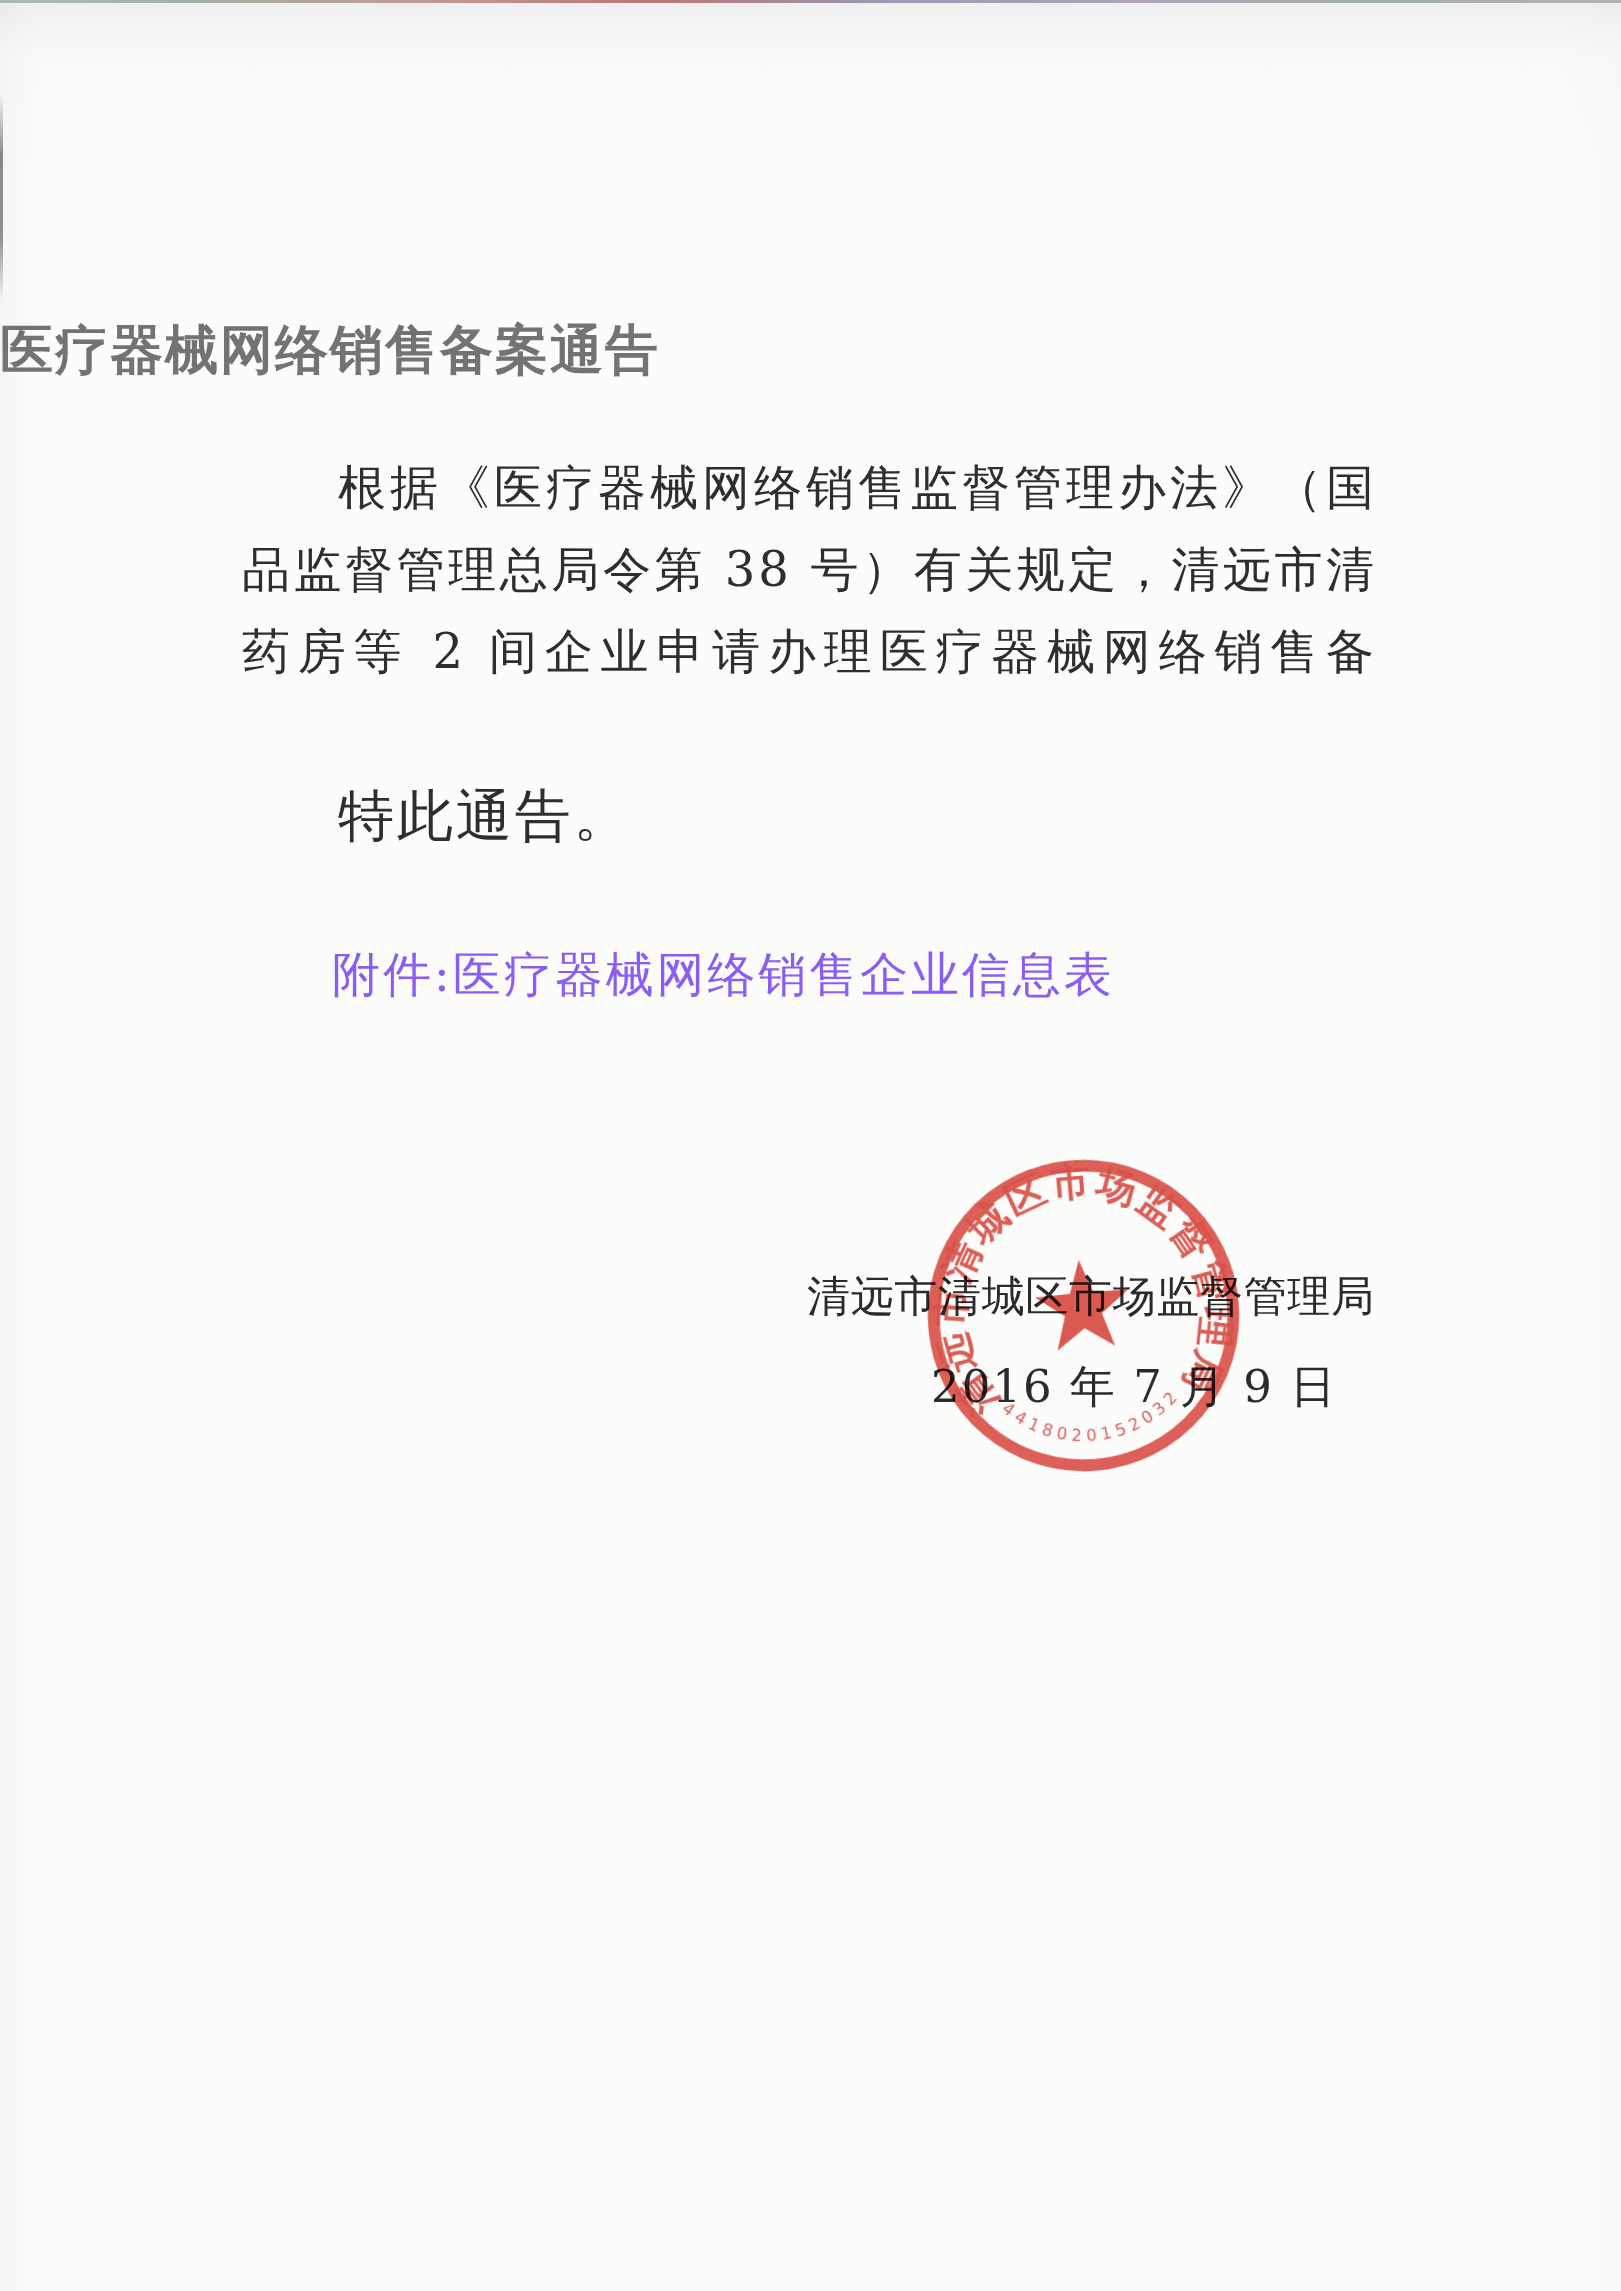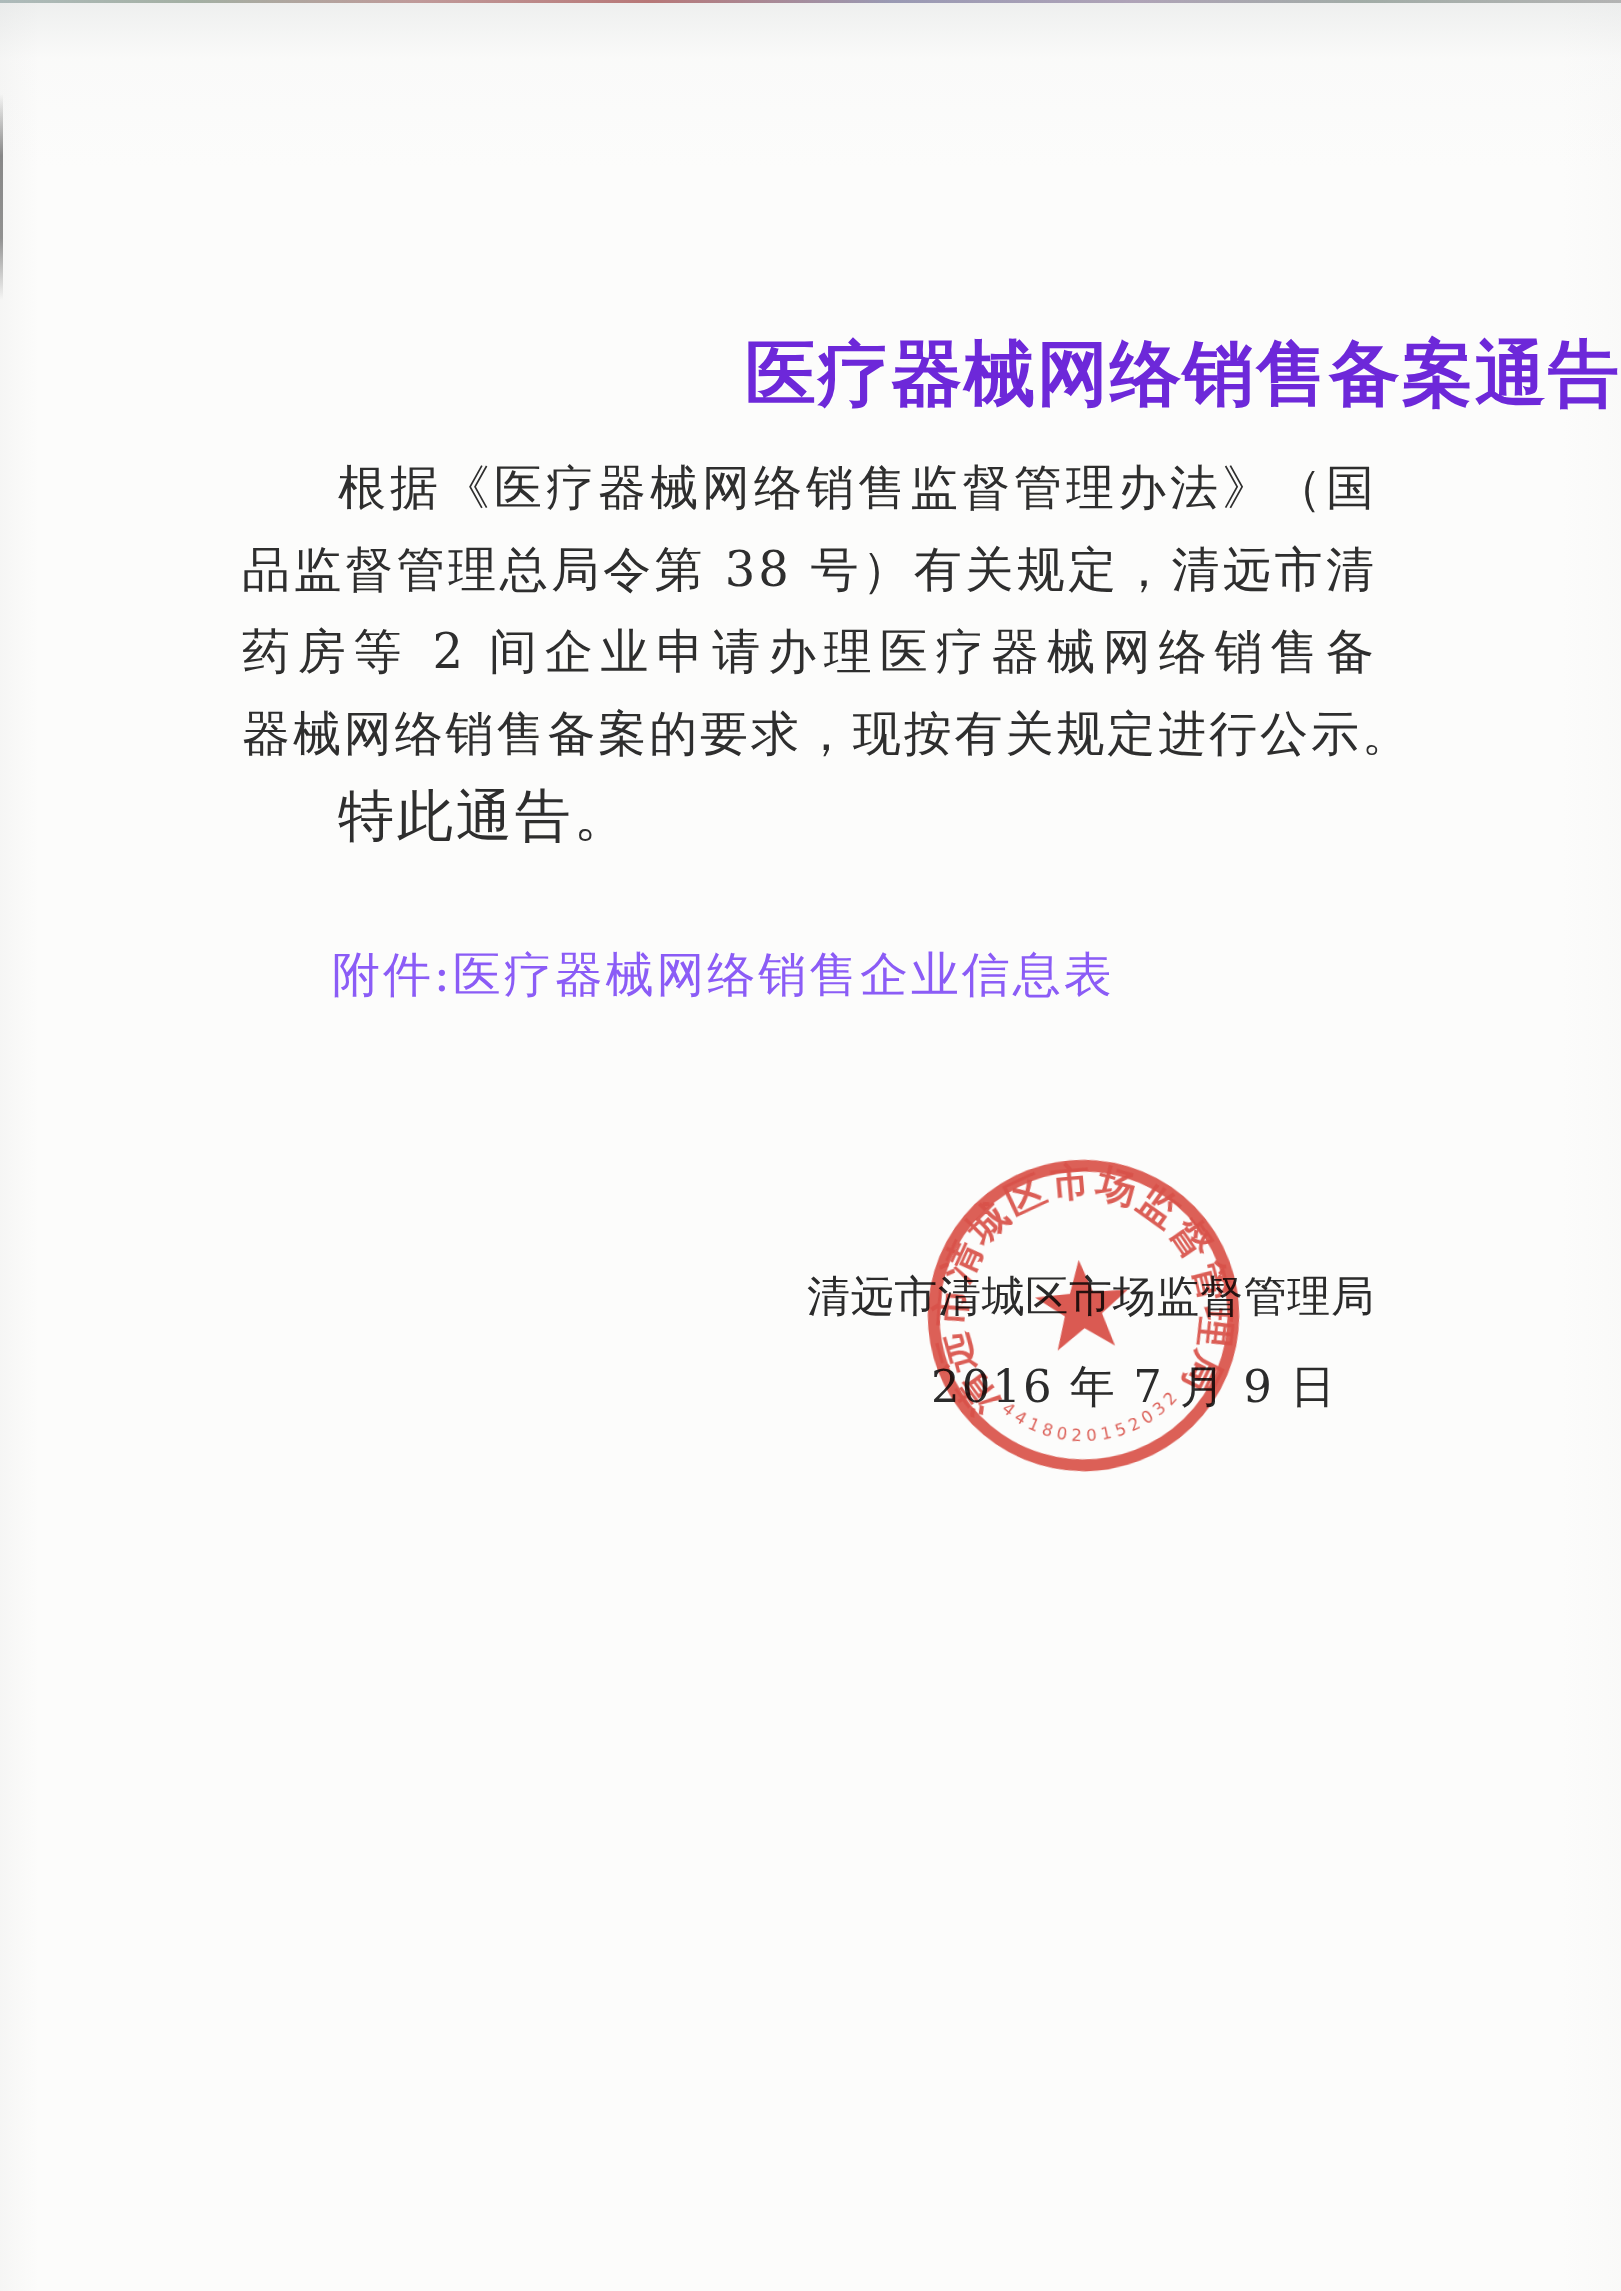--- a/index.html
+++ b/index.html
@@ -25,22 +25,22 @@
     background:linear-gradient(90deg,#9aa 0%,#8a9a8a 12%,#b07d7d 26%,#a55050 40%,#7d7da0 55%,#9a8aa5 70%,#88968f 84%,#a0a0a0 100%);
     opacity:.75;
   }
   .scan-edge-left{
     position:absolute;top:94px;left:0;width:2.9px;height:206px;
     background:linear-gradient(180deg,rgba(40,40,40,.0),rgba(45,45,45,.55) 30%,rgba(45,45,45,.5) 70%,rgba(40,40,40,0));
   }
 
   .doc-title{
     position:absolute;top:279px;left:0;width:100%;
-    text-align:right;
-    font-size:71px;font-weight:bold;color:#6d28d9;
+    text-align:left;
+    font-size:53px;font-weight:bold;color:#737373;
     letter-spacing:2px;
   }
   .body-block{
     position:absolute;left:242px;width:1135px;
     font-size:48px;line-height:82px;color:#2e2e2e;
     letter-spacing:2.9px;
   }
   .para{top:446px;}
   .line{height:82px;white-space:nowrap;}
   .line.justify{text-align:justify;text-align-last:justify;white-space:normal;height:82px;overflow:hidden;}
@@ -73,21 +73,20 @@
 <div class="paper-shade"></div>
 <div class="scan-edge-top"></div>
 <div class="scan-edge-left"></div>
 
 <h1 class="doc-title">医疗器械网络销售备案通告</h1>
 
 <div class="body-block para">
   <div class="line justify indent">根据《医疗器械网络销售监督管理办法》（国家食品药</div>
   <div class="line justify">品监督管理总局令第 38 号）有关规定，清远市清城御福大</div>
   <div class="line justify">药房等 2 间企业申请办理医疗器械网络销售备案，符合医疗</div>
-  <div class="line">器械网络销售备案的要求，现按有关规定进行公示。</div>
 </div>
 
 <div class="closing">特此通告。</div>
 
 <div class="attachment">附件:医疗器械网络销售企业信息表</div>
 
 <div class="signature">清远市清城区市场监督管理局</div>
 
 <div class="doc-date">2016 年 7 月 9 日</div>
 

